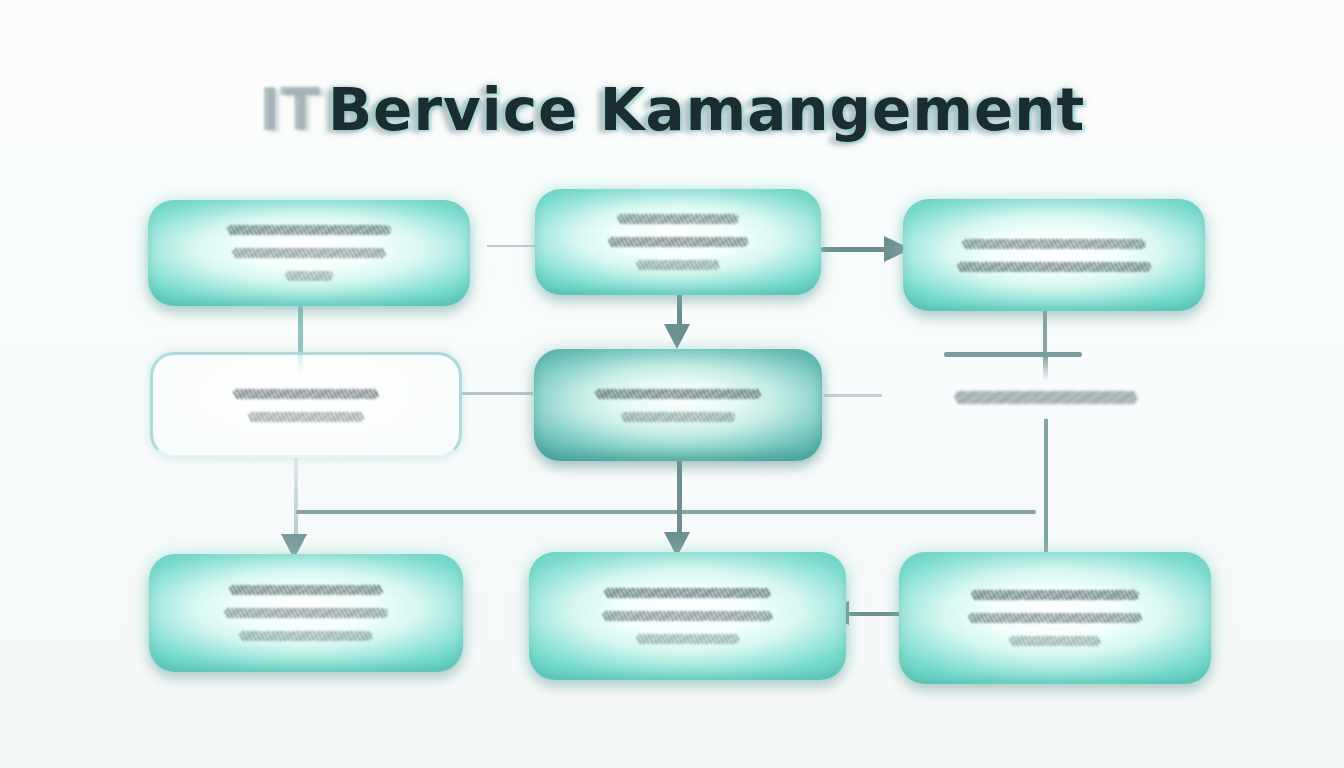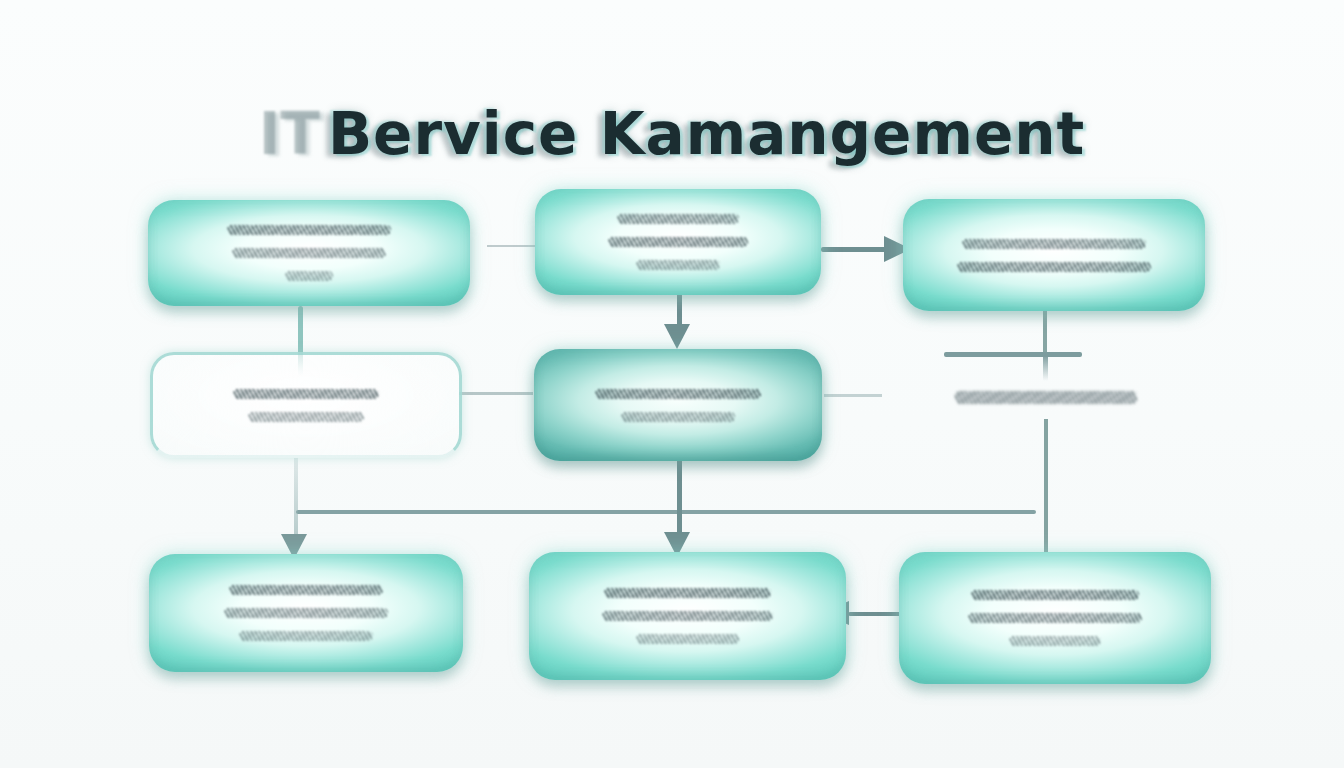--- a/index.html
+++ b/index.html
@@ -4,21 +4,21 @@
 <style>
   html,body{margin:0;padding:0;}
   body{
     width:1344px;height:768px;overflow:hidden;
     background:linear-gradient(180deg,#fbfdfd 0%,#f8fbfb 55%,#f5f8f8 100%);
     font-family:"DejaVu Sans","Liberation Sans",sans-serif;
   }
   #stage{position:relative;width:1344px;height:768px;}
 
   
-  .title-wrap{position:absolute;top:76px;left:0;right:0;text-align:center;white-space:nowrap;margin-top:24px;}
+  .title-wrap{position:absolute;top:76px;left:0;right:0;text-align:center;white-space:nowrap;}
   .title-main{
     display:inline-block;font-size:58px;font-weight:bold;letter-spacing:1px;
     color:#1b2d31;filter:blur(0.6px);
     text-shadow:3px 2px 2px rgba(110,200,195,0.45),
                 -3px -1px 2px rgba(140,215,210,0.40),
                 -7px 3px 5px rgba(90,110,115,0.35),
                  0 0 10px rgba(60,90,95,0.25);
   }
   .title-ghost{
     display:inline-block;font-size:58px;font-weight:bold;margin-right:8px;

